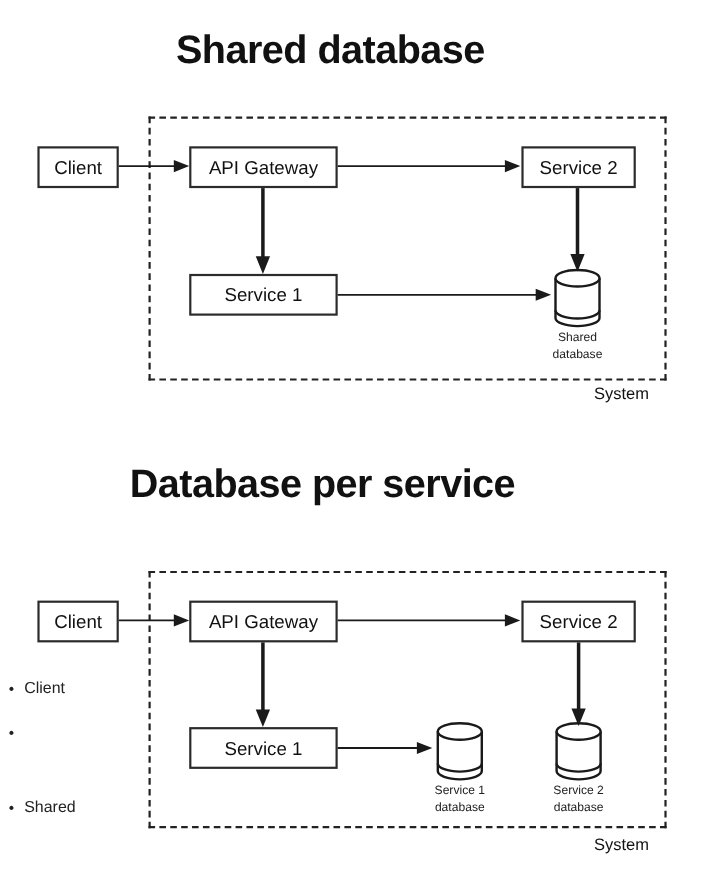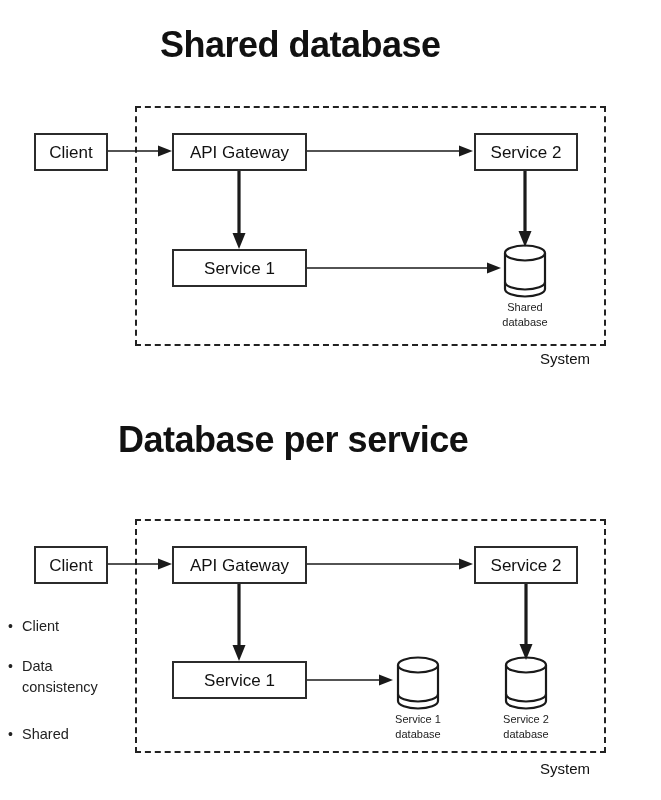--- a/index.html
+++ b/index.html
@@ -172,22 +172,20 @@
 
     <div class="system-label" style="left:540px; top:760px;">System</div>
 
     <div class="bullets">
       <div class="bullet-row" style="top:616px;">
         <span class="bullet-dot">•</span>
         <span class="bullet-text">Client</span>
       </div>
       <div class="bullet-row" style="top:656px;">
         <span class="bullet-dot">•</span>
-        <span class="bullet-text">Data
-consistency</span>
       </div>
       <div class="bullet-row" style="top:724px;">
         <span class="bullet-dot">•</span>
         <span class="bullet-text">Shared</span>
       </div>
     </div>
 
     <div class="node" style="left:34px; top:546px; width:74px; height:38px;">Client</div>
 
     <div class="node" style="left:172px; top:546px; width:135px; height:38px;">API Gateway</div>

